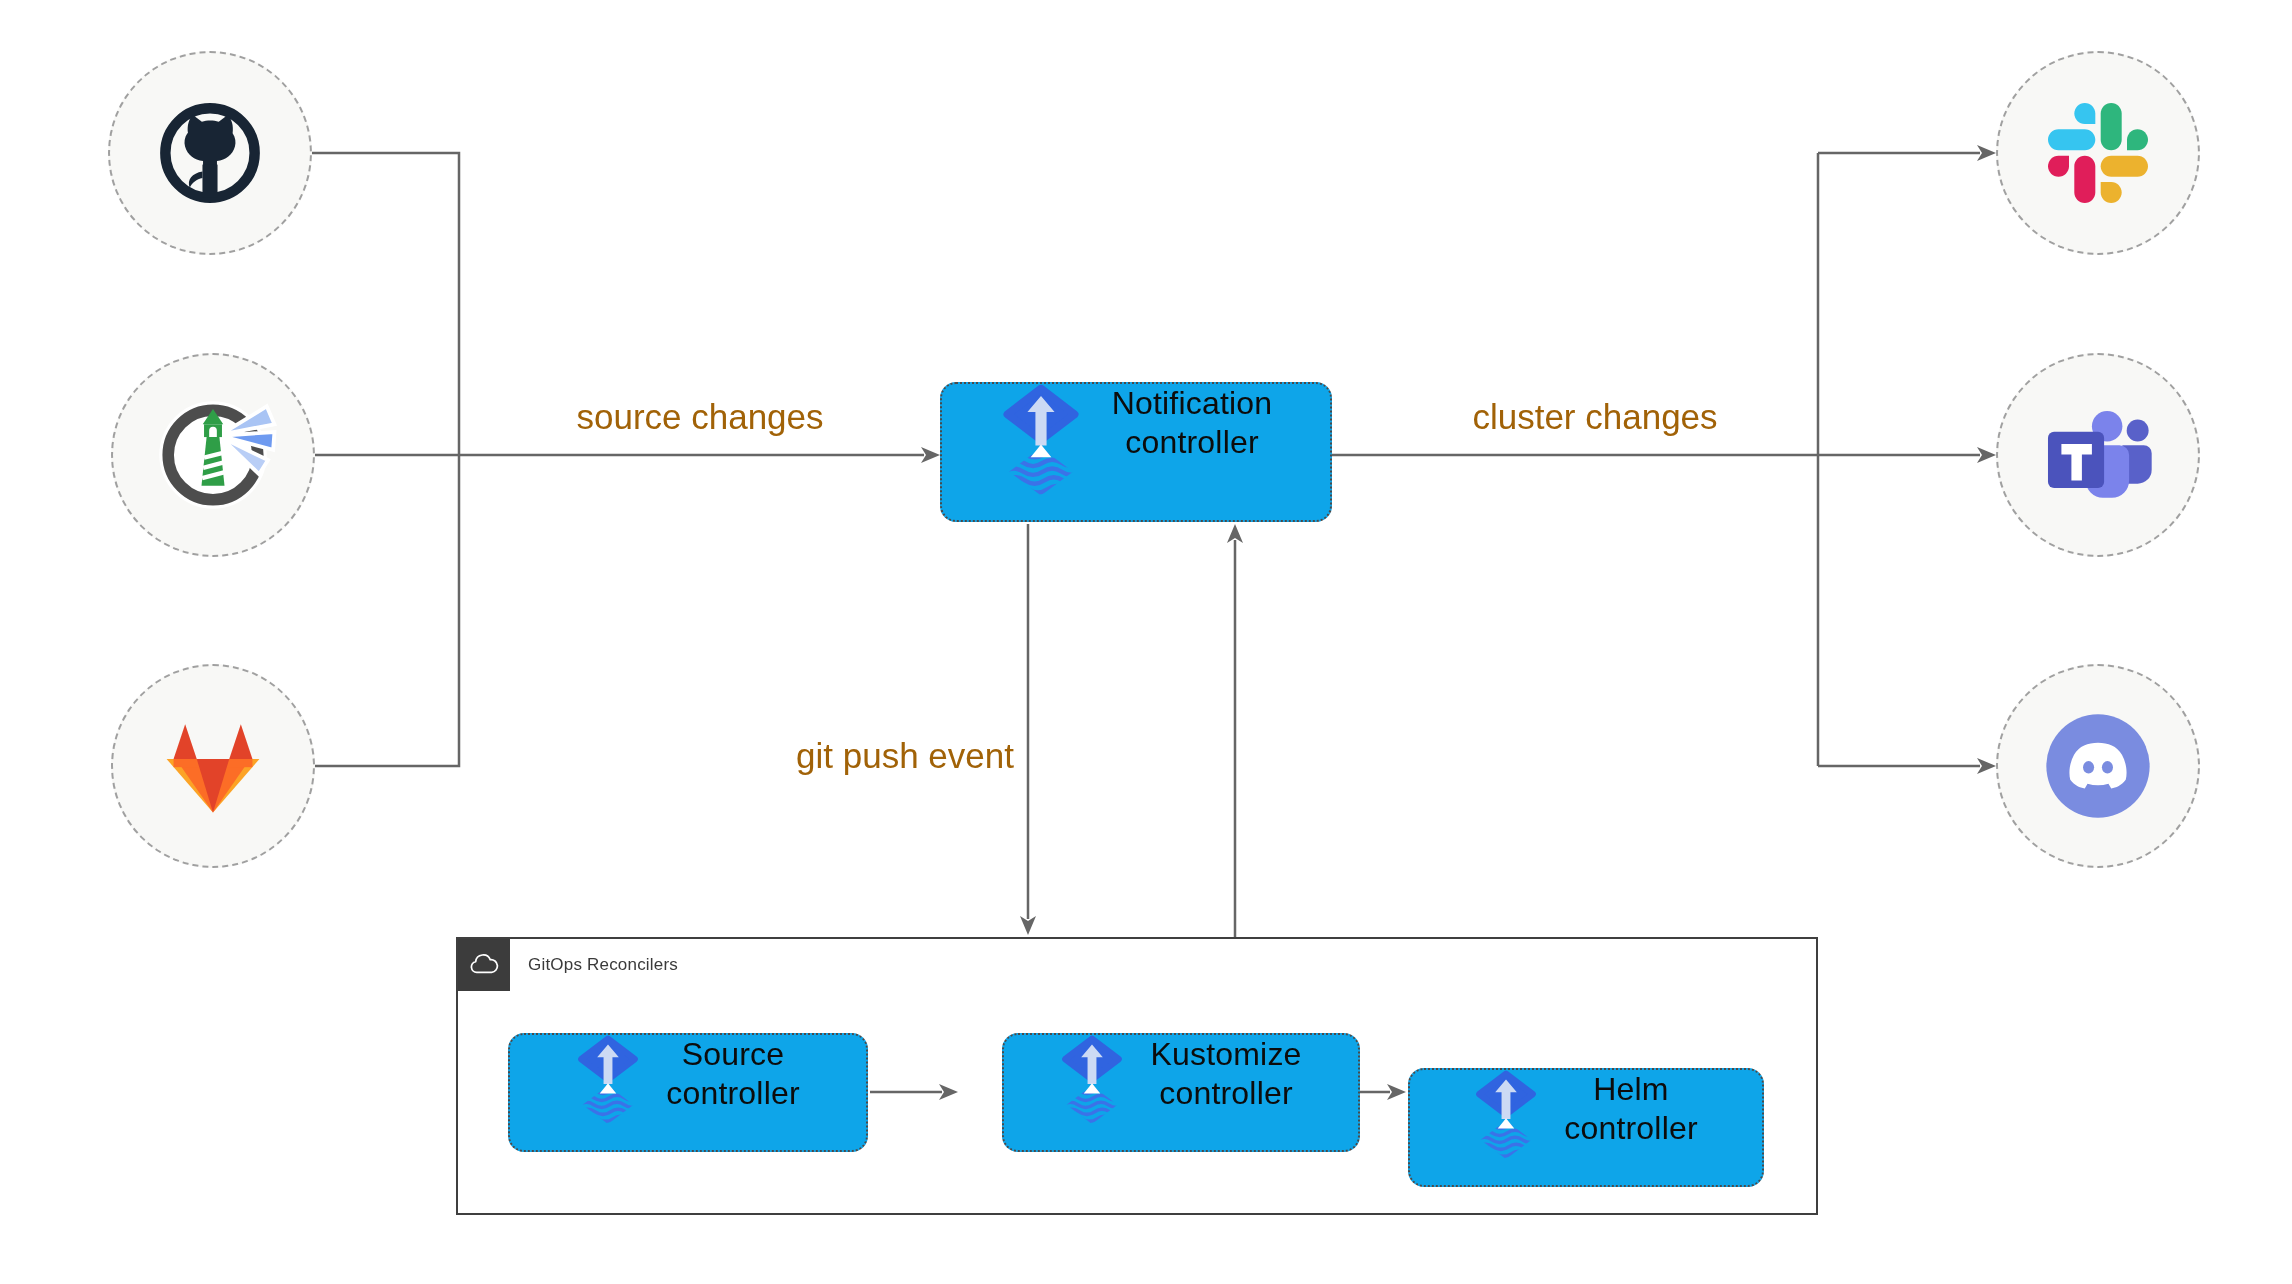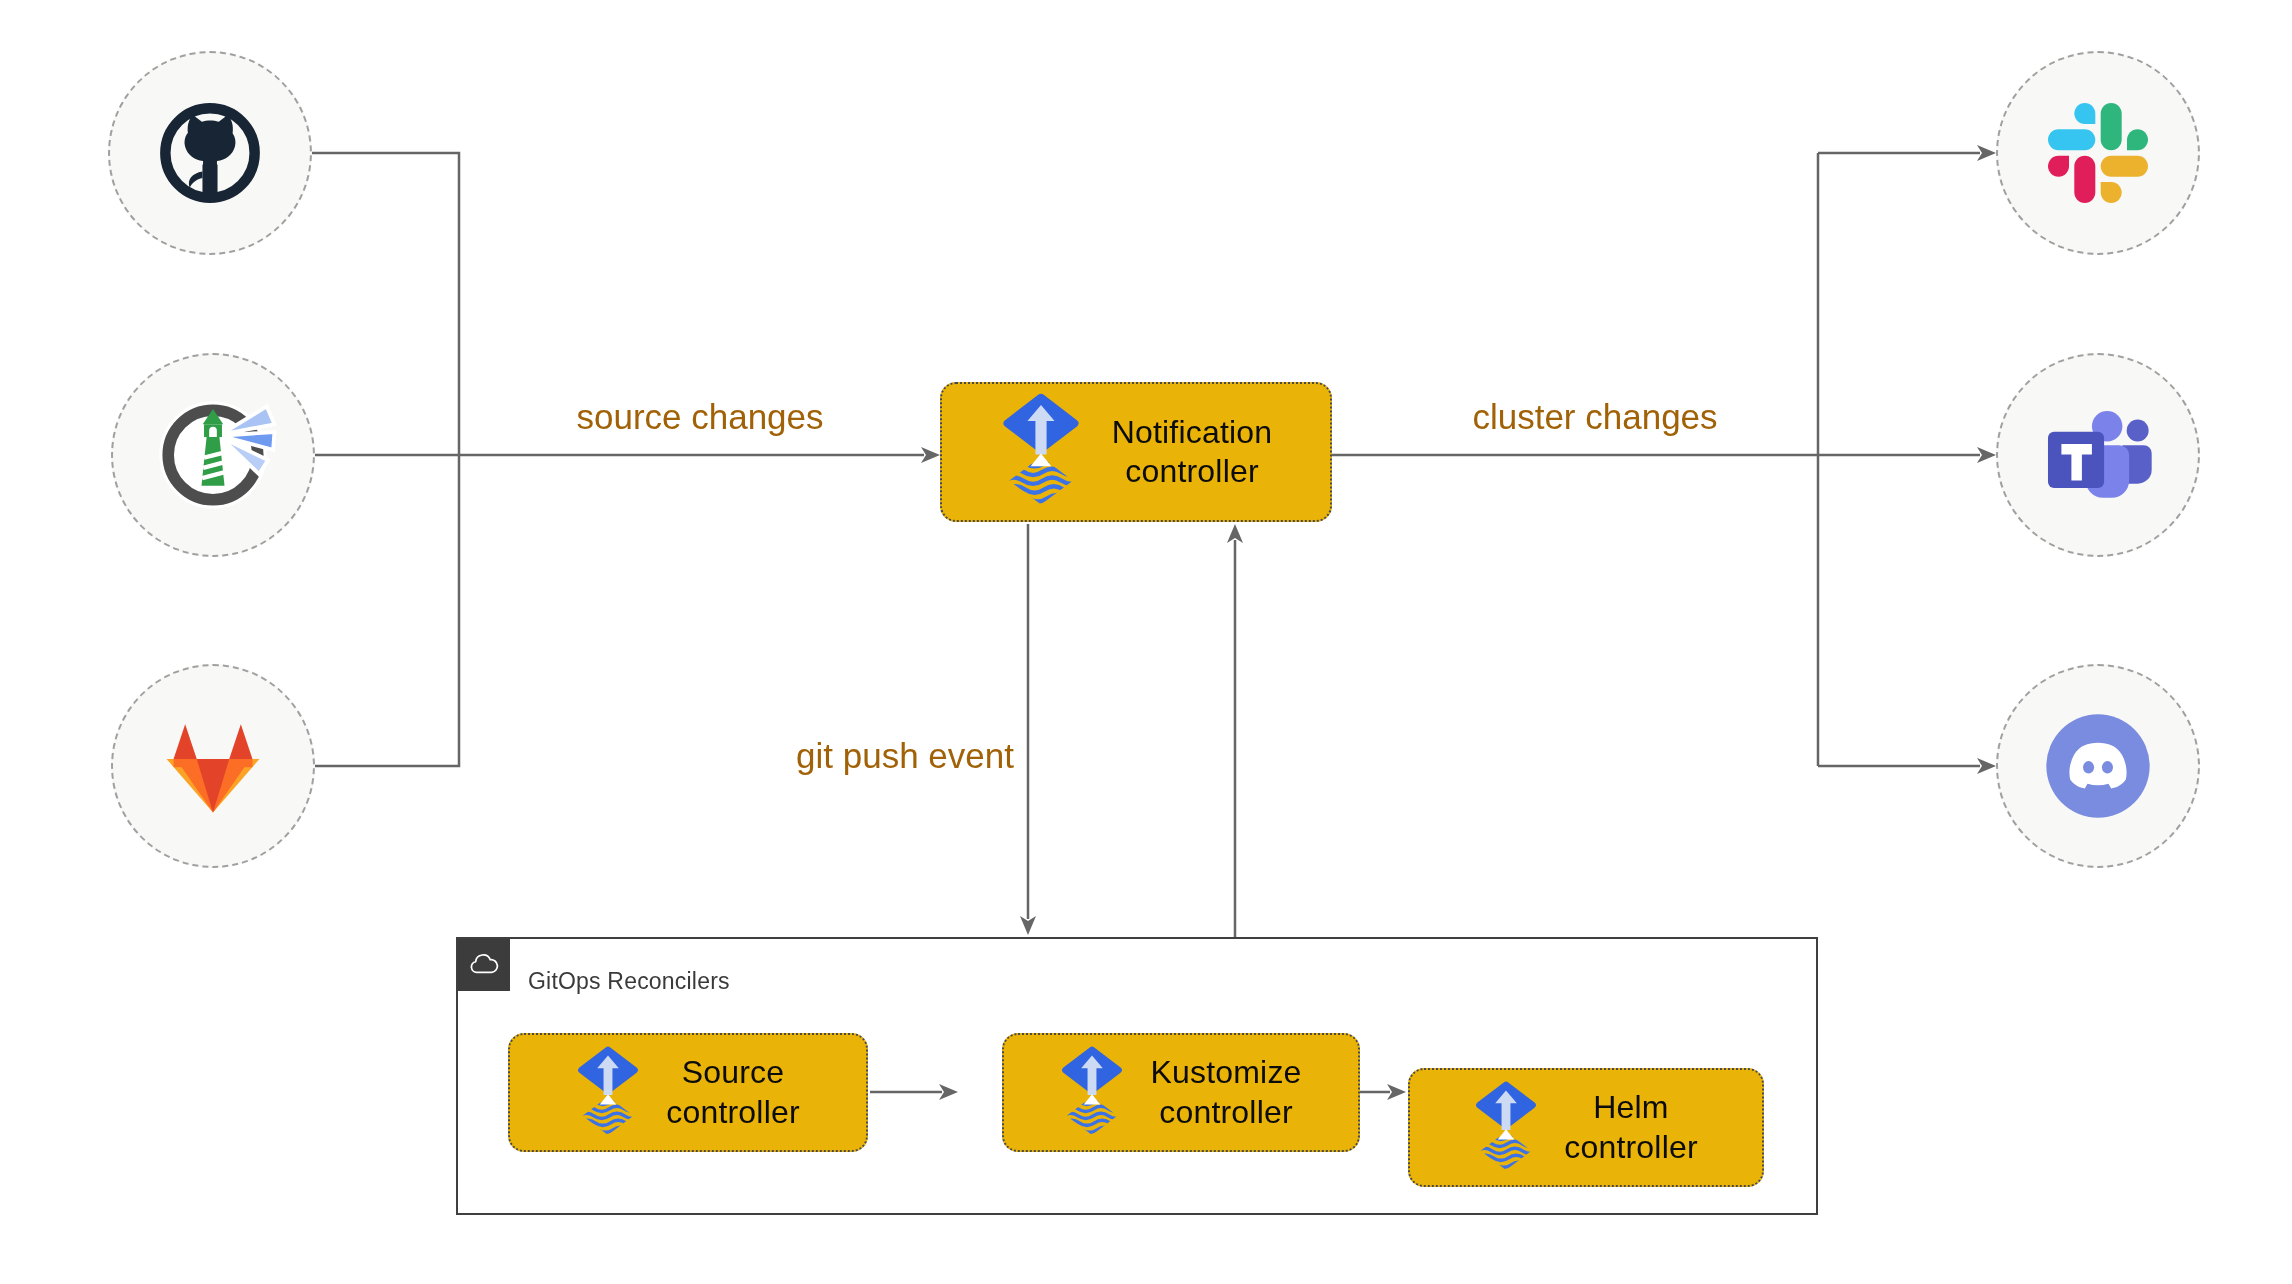--- a/index.html
+++ b/index.html
@@ -8,44 +8,44 @@
     font-family:"Liberation Sans", sans-serif;background:#ffffff;
   }
   .wires{position:absolute;left:0;top:0;}
   .circle-node{
     position:absolute;width:204px;height:204px;border-radius:50%;
     border:2px dashed #a0a0a0;background:#f8f8f6;box-sizing:border-box;
     display:flex;align-items:center;justify-content:center;
   }
   .ctrl-box{
     position:absolute;border:2.4px dotted #4a4a4a;border-radius:16px;
-    background:#eab308;box-sizing:border-box;
-    display:flex;align-items:center;justify-content:center;
+    background:#0ea5e9;box-sizing:border-box;
+    display:flex;align-items:flex-start;justify-content:center;
   }
   .ctrl-label{
     font-size:32px;color:#0c0c0c;line-height:1.22;white-space:pre-line;
     text-align:center;letter-spacing:.2px;
   }
   .flux-lg{width:82px;height:118px;margin-right:30px;flex:none;}
   .flux-sm{width:64px;height:94px;margin-right:26px;flex:none;}
   .edge-label{
     position:absolute;transform:translate(-50%,-50%);font-size:35px;
     color:#a16207;white-space:nowrap;
   }
   .gitops-box{
     position:absolute;left:456px;top:937px;width:1362px;height:278px;
     border:2.5px solid #3f3f3f;box-sizing:border-box;background:transparent;
   }
   .gitops-badge{
     position:absolute;left:0;top:0;width:52px;height:52px;background:#3c3c3c;
     display:flex;align-items:center;justify-content:center;
   }
   .gitops-title{
-    position:absolute;left:70px;top:16px;height:52px;display:flex;align-items:center;
-    font-size:23px;color:#3a3a3a;letter-spacing:.2px;
+    position:absolute;left:70px;top:0;height:52px;display:flex;align-items:center;
+    font-size:17px;color:#3a3a3a;letter-spacing:.2px;
   }
   .icon-112{width:116px;height:116px;}
 </style>
 </head>
 <body>
 
 <svg width="0" height="0" style="position:absolute" aria-hidden="true">
   <defs>
     <marker id="arrow" markerUnits="userSpaceOnUse" markerWidth="20" markerHeight="16" viewBox="0 0 20 16" refX="3" refY="8" orient="auto">
       <path d="M0 0 L19 8 L0 16 L5 8 Z" fill="#666666"></path>

